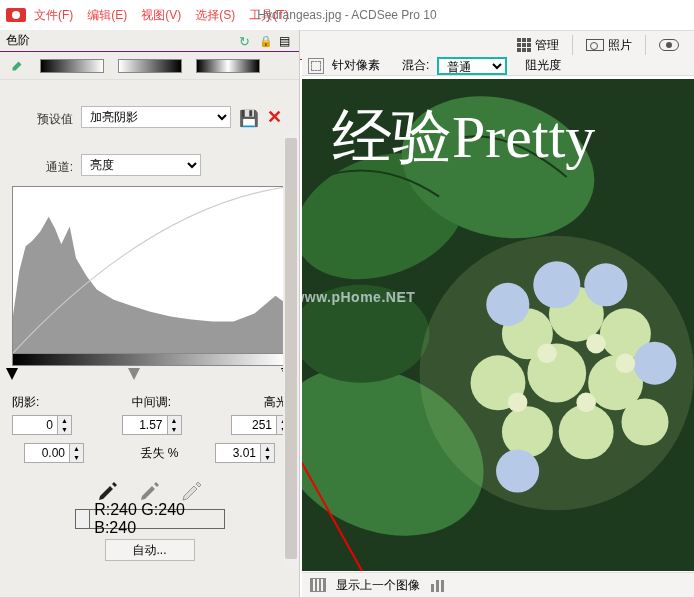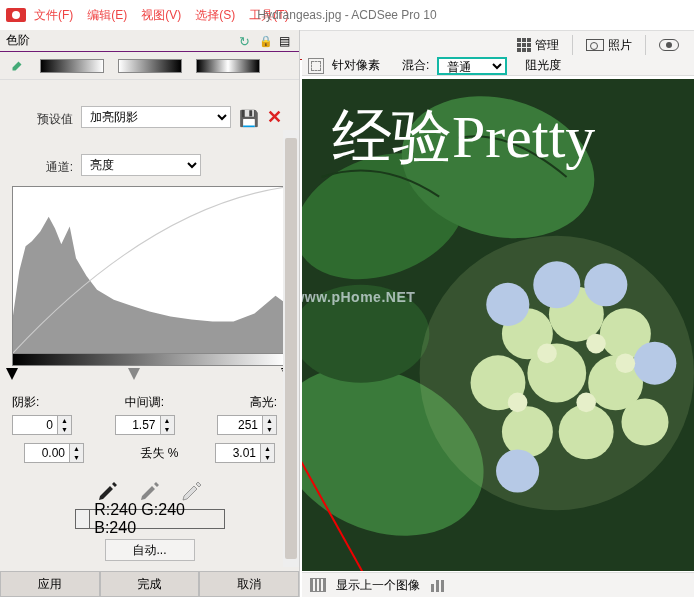--- a/index.html
+++ b/index.html
@@ -47,21 +47,21 @@
   .histo { width: 100%; height: 168px; border: 1px solid #888; background: #fff; position: relative; overflow: hidden; }
   .histo svg { position: absolute; inset: 0; width: 100%; height: 100%; }
   .grad-bar { height: 12px; border: 1px solid #888; border-top: none; background: linear-gradient(to right, #000, #fff); }
   .slider-track { height: 18px; position: relative; margin-top: 2px; }
   .tri { position: absolute; top: 0; width: 0; height: 0; border-left: 6px solid transparent; border-right: 6px solid transparent; }
   .tri.black { border-top: 12px solid #000; left: -6px; }
   .tri.gray  { border-top: 12px solid #888; left: 42%; }
   .tri.outline { position:absolute; top:0; right:-6px; width:0;height:0;border-left:6px solid transparent;border-right:6px solid transparent;border-top:12px solid #000; }
   .tri.outline::after { content:""; position:absolute; top:-11px; left:-5px; width:0;height:0;border-left:5px solid transparent;border-right:5px solid transparent;border-top:10px solid #fff; }
 
-  .vals-row { display: flex; padding: 8px 22px 4px 12px; font-size: 12px; justify-content: space-between; }
+  .vals-row { display: flex; padding: 8px 8px 4px 12px; font-size: 12px; justify-content: space-between; }
   .val-col { display: flex; flex-direction: column; gap: 4px; align-items: flex-start; width: 78px; }
   .val-col.center { align-items: center; }
   .val-col.right { align-items: flex-end; }
   .spin { display: flex; align-items: center; }
   .spin input { width: 46px; height: 20px; text-align: right; padding: 0 4px; font-size: 12px; border: 1px solid #aaa; }
   .spin .ud { width: 14px; height: 20px; display: flex; flex-direction: column; border: 1px solid #aaa; border-left: none; }
   .spin .ud span { flex:1; font-size: 7px; text-align: center; line-height: 9px; background: #eee; cursor:pointer; }
 
   .row2 { display:flex; padding: 4px 24px; font-size:12px; justify-content: space-between; align-items:center; }
   .row2 .lose { margin-left: 20px; }
@@ -263,25 +263,20 @@
         <path fill="#ddd" stroke="#666" stroke-width="0.6" d="M3 21l4-1 10-10-3-3L4 17l-1 4zM18 3l3 3-2 2-3-3 2-2z"></path>
       </svg>
   </div>
   <div class="rgb-box">
     <span class="rgb-sw"></span>
     <span class="rgb-txt">R:240  G:240  B:240</span>
   </div>
 
   <button class="auto-btn">自动...</button>
 
-  <div class="btn-row">
-    <button>应用</button>
-    <button>完成</button>
-    <button>取消</button>
-  </div>
 
   <div class="vscroll">
       <div class="thumb"></div>
     </div>
 </div>
 
 <div class="canvas">
   <svg class="leaves" viewBox="0 0 400 520" preserveAspectRatio="xMidYMid slice">
     <rect width="400" height="520" fill="#1e3a1e"></rect>
     <ellipse cx="80" cy="140" rx="90" ry="60" fill="#2f6b2f" transform="rotate(-20 80 140)"></ellipse>

